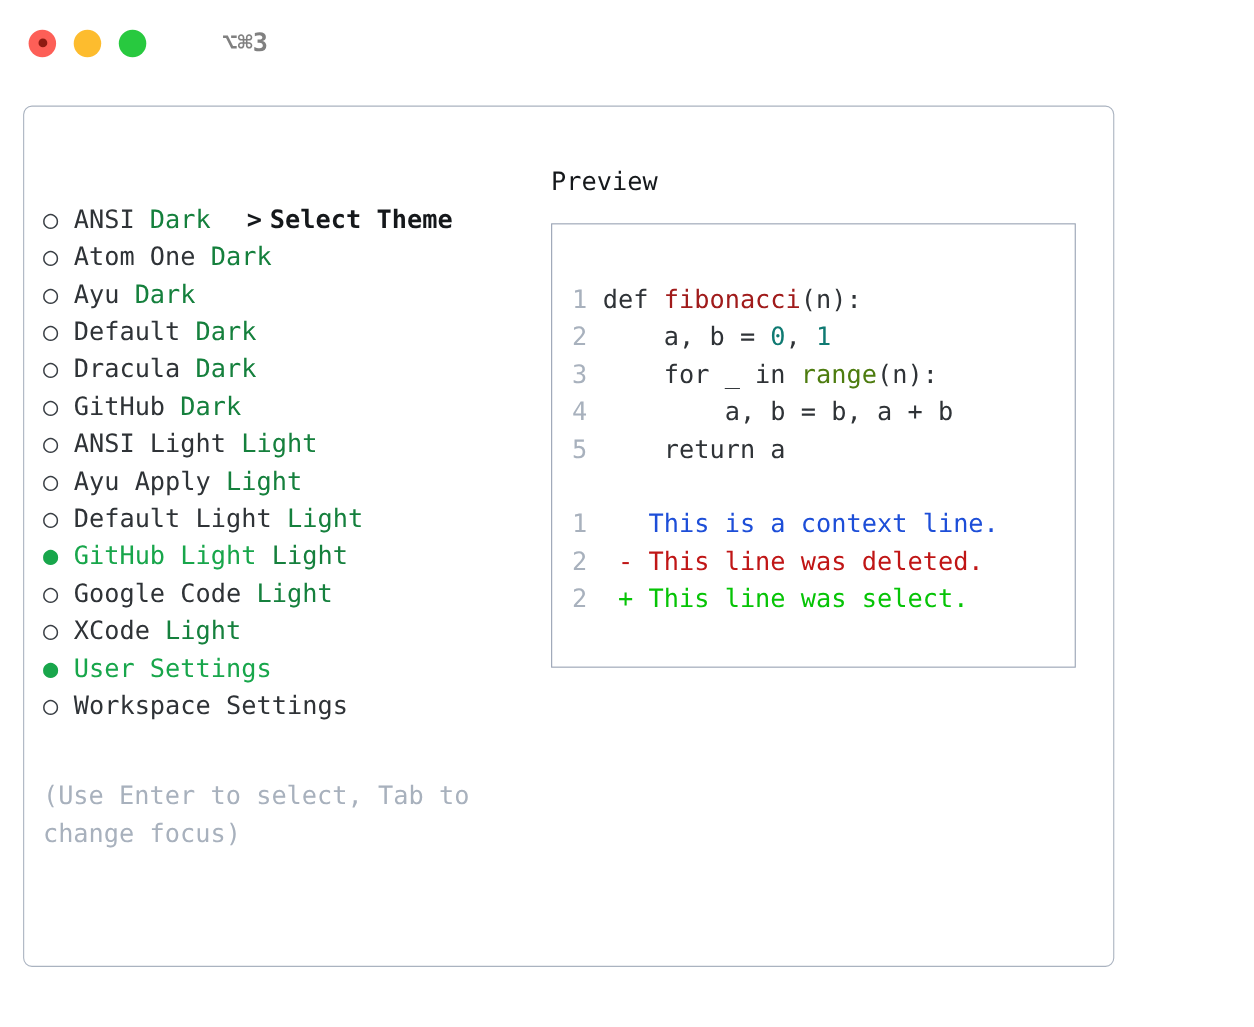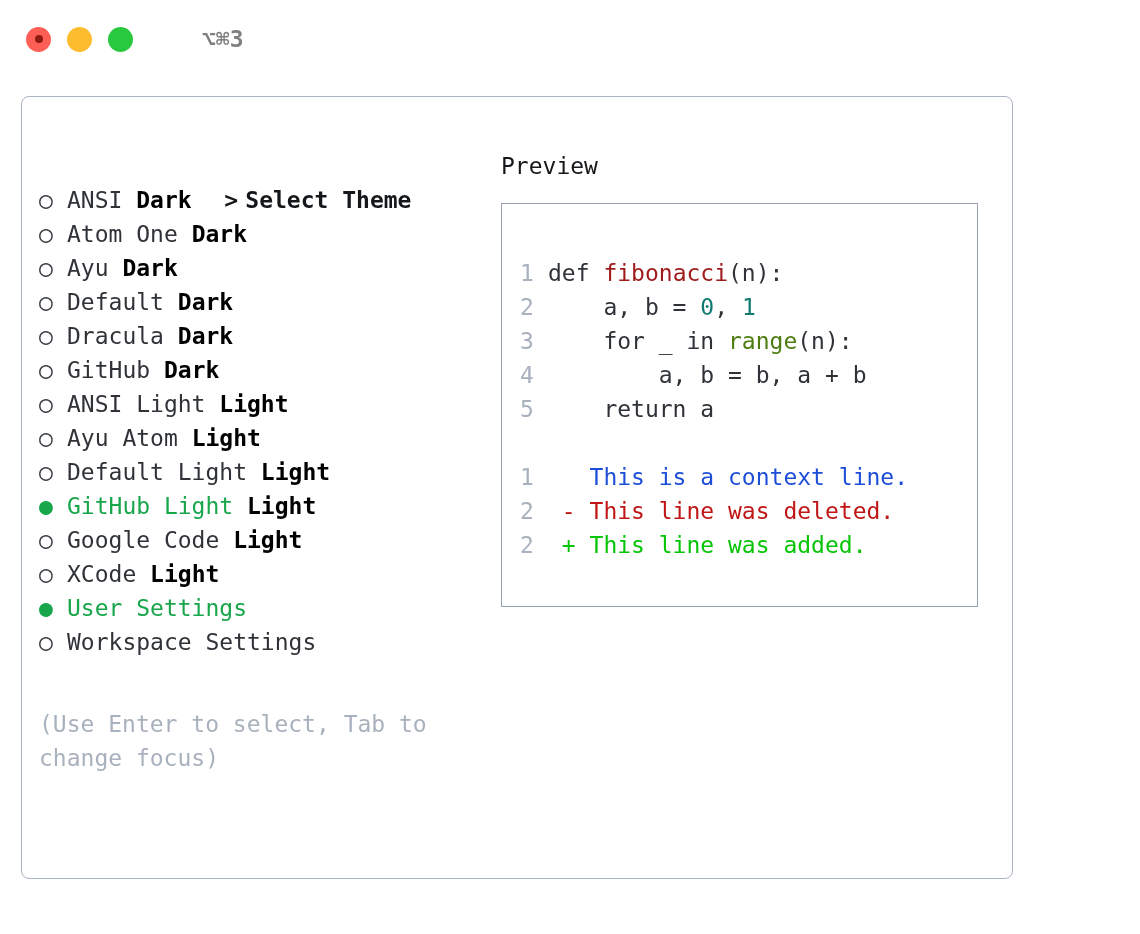--- a/index.html
+++ b/index.html
@@ -98,22 +98,21 @@
     color: #3b4046;
   }
   .row .marker.sel { color: #18a64b; }
   .row.header {
     font-weight: bold;
     color: #15181b;
     text-align: center;
   }
   .row.header .marker { color: #15181b; font-weight: bold; }
   .row .tag {
-    color: #000000;
-    font-weight: bold;
+    color: #15803d;
   }
   .row.selected .label { color: #18a64b; }
   .row .label { color: #2f3337; }
 
   #apply-title {
     margin-top: 32px;
   }
   #apply-title .marker { color: transparent; }
 
   #hint {
@@ -189,21 +188,21 @@
       </div>
 
       <div id="theme-items">
           <div class="row"><span class="marker">○</span><span class="label">ANSI</span><span class="tag"> Dark</span></div>
           <div class="row"><span class="marker">○</span><span class="label">Atom One</span><span class="tag"> Dark</span></div>
           <div class="row"><span class="marker">○</span><span class="label">Ayu</span><span class="tag"> Dark</span></div>
           <div class="row"><span class="marker">○</span><span class="label">Default</span><span class="tag"> Dark</span></div>
           <div class="row"><span class="marker">○</span><span class="label">Dracula</span><span class="tag"> Dark</span></div>
           <div class="row"><span class="marker">○</span><span class="label">GitHub</span><span class="tag"> Dark</span></div>
           <div class="row"><span class="marker">○</span><span class="label">ANSI Light</span><span class="tag"> Light</span></div>
-          <div class="row"><span class="marker">○</span><span class="label">Ayu Atom</span><span class="tag"> Light</span></div>
+          <div class="row"><span class="marker">○</span><span class="label">Ayu Apply</span><span class="tag"> Light</span></div>
           <div class="row"><span class="marker">○</span><span class="label">Default Light</span><span class="tag"> Light</span></div>
           <div class="row selected"><span class="marker sel">●</span><span class="label">GitHub Light</span><span class="tag"> Light</span></div>
           <div class="row"><span class="marker">○</span><span class="label">Google Code</span><span class="tag"> Light</span></div>
           <div class="row"><span class="marker">○</span><span class="label">XCode</span><span class="tag"> Light</span></div>
         </div>
 
 
       <div id="apply-items">
           <div class="row selected"><span class="marker sel">●</span><span class="label">User Settings</span></div>
           <div class="row"><span class="marker">○</span><span class="label">Workspace Settings</span></div>
@@ -219,19 +218,19 @@
             <div class="code-line"><span class="ln">1</span><span class="tok-plain">def </span><span class="tok-fn">fibonacci</span><span class="tok-plain">(n):</span></div>
             <div class="code-line"><span class="ln">2</span><span class="tok-plain">    a, b = </span><span class="tok-num">0</span><span class="tok-plain">, </span><span class="tok-num">1</span></div>
             <div class="code-line"><span class="ln">3</span><span class="tok-plain">    for _ in </span><span class="tok-builtin">range</span><span class="tok-plain">(n):</span></div>
             <div class="code-line"><span class="ln">4</span><span class="tok-plain">        a, b = b, a + b</span></div>
             <div class="code-line"><span class="ln">5</span><span class="tok-plain">    return a</span></div>
           </div>
         <div class="diff-gap"></div>
         <div id="diff-block">
             <div class="code-line"><span class="ln">1</span><span class="diff-ctx">   This is a context line.</span></div>
             <div class="code-line"><span class="ln">2</span><span class="diff-del"> - This line was deleted.</span></div>
-            <div class="code-line"><span class="ln">2</span><span class="diff-add"> + This line was added.</span></div>
+            <div class="code-line"><span class="ln">2</span><span class="diff-add"> + This line was select.</span></div>
           </div>
       </div>
     </div>
 
   </div>
 </div>
 
 </body></html>

